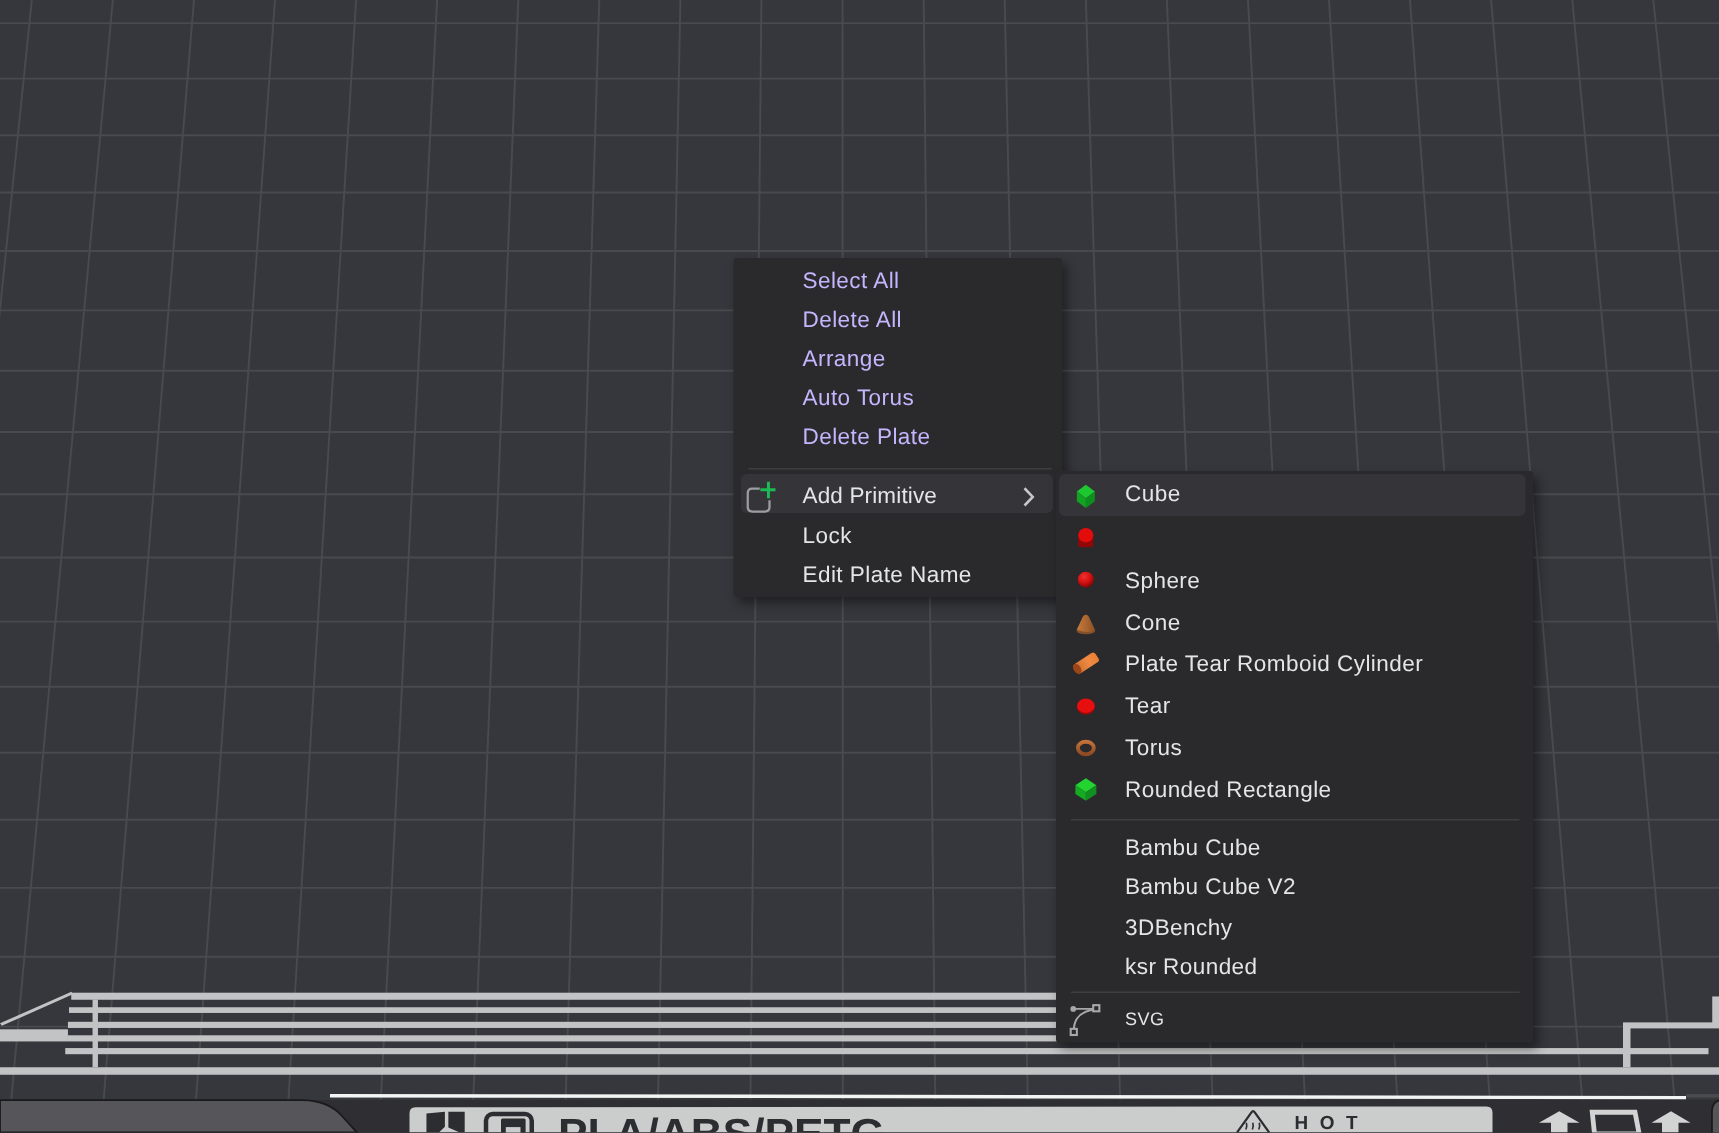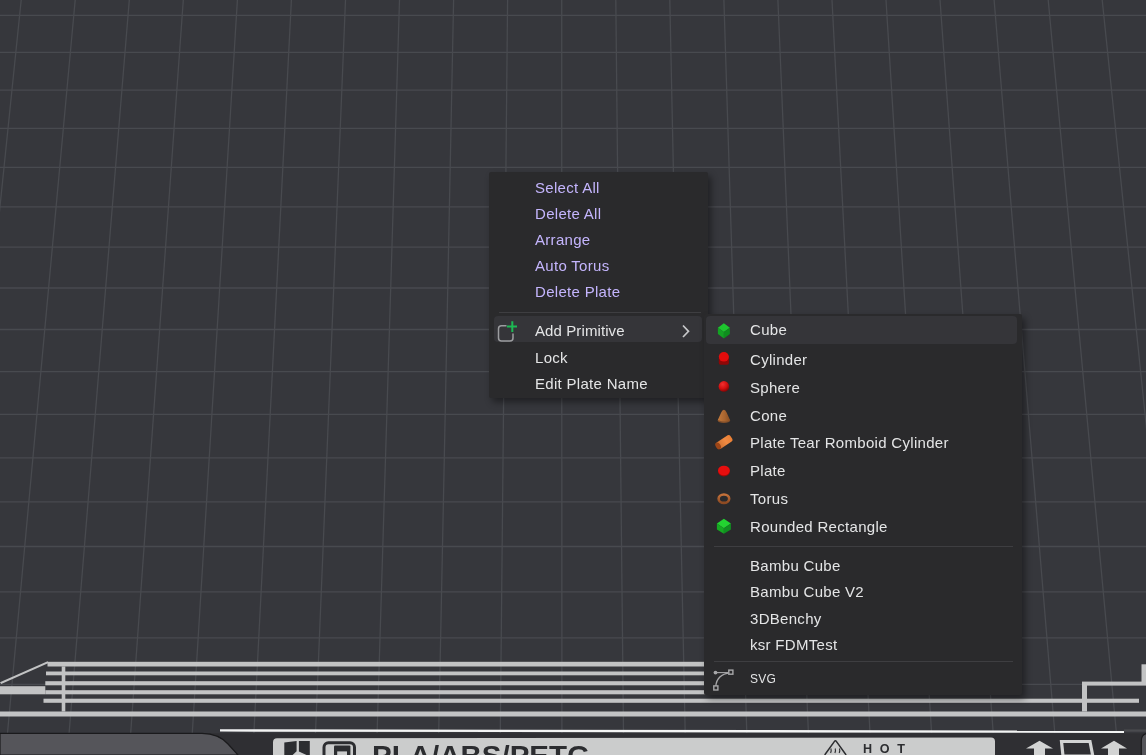--- a/index.html
+++ b/index.html
@@ -123,31 +123,30 @@
     <path d="M 17.9 154.5 L 28 154.5 M 23.3 149.2 L 23.3 160.1" stroke="#1db954" stroke-width="2" fill="none"></path>
     <path d="M 194 153.5 L 199.5 159.3 L 194 165" fill="none" stroke="#c6c7c9" stroke-width="1.7"></path>
   </svg>
 </div>
 
 <div class="menu" style="left:703.5px;top:314px;width:318.5px;height:381.4px">
   <div class="hl" style="left:2px;top:2px;width:311px;height:27.5px"></div>
   <div class="sep" style="left:10.5px;top:232.2px;width:299px"></div>
   <div class="sep" style="left:10.5px;top:346.7px;width:299px"></div>
   <div class="mi" style="top:2px;height:27.5px;line-height:27.5px;padding-left:46.5px">Cube</div>
-  <div class="mi" style="top:31.7px;height:27.9px;line-height:27.9px;padding-left:46.5px">Cylinder</div>
   <div class="mi" style="top:59.6px;height:27.9px;line-height:27.9px;padding-left:46.5px">Sphere</div>
   <div class="mi" style="top:87.5px;height:27.9px;line-height:27.9px;padding-left:46.5px">Cone</div>
   <div class="mi" style="top:115.4px;height:27.9px;line-height:27.9px;padding-left:46.5px">Plate Tear Romboid Cylinder</div>
-  <div class="mi" style="top:143.3px;height:27.9px;line-height:27.9px;padding-left:46.5px">Plate</div>
+  <div class="mi" style="top:143.3px;height:27.9px;line-height:27.9px;padding-left:46.5px">Tear</div>
   <div class="mi" style="top:199.1px;height:27.9px;line-height:27.9px;padding-left:46.5px">Rounded Rectangle</div>
   <div class="mi" style="top:171.2px;height:27.9px;line-height:27.9px;padding-left:46.5px">Torus</div>
   <div class="mi" style="top:239.1px;height:26.2px;line-height:26.2px;padding-left:46.5px">Bambu Cube</div>
   <div class="mi" style="top:265.3px;height:26.2px;line-height:26.2px;padding-left:46.5px">Bambu Cube V2</div>
   <div class="mi" style="top:291.7px;height:26.2px;line-height:26.2px;padding-left:46.5px">3DBenchy</div>
-  <div class="mi" style="top:317.5px;height:26.2px;line-height:26.2px;padding-left:46.5px">ksr FDMTest</div>
+  <div class="mi" style="top:317.5px;height:26.2px;line-height:26.2px;padding-left:46.5px">ksr Rounded</div>
   <div class="mi" style="top:351.3px;height:29px;line-height:29px;padding-left:46.5px;font-size:12px">SVG</div>
   <svg style="position:absolute;left:3.5px;top:0" width="315" height="382" viewBox="0 0 315 382">
     <g>
       <polygon points="16.9,9.2 22.9,13.7 16.9,18.1 10.9,13.7" fill="#1ec72f"></polygon>
       <polygon points="10.9,13.7 16.9,18.1 16.9,24.6 10.9,20.1" fill="#13a323"></polygon>
       <polygon points="16.9,18.1 22.9,13.7 22.9,20.1 16.9,24.6" fill="#0e8f1d"></polygon>
     </g>
     <g>
       <rect x="11.8" y="42.6" width="10.1" height="8.2" rx="1.8" fill="#8f0707"></rect>
       <ellipse cx="16.85" cy="42.8" rx="5.05" ry="4.8" fill="#e20c0c"></ellipse>

